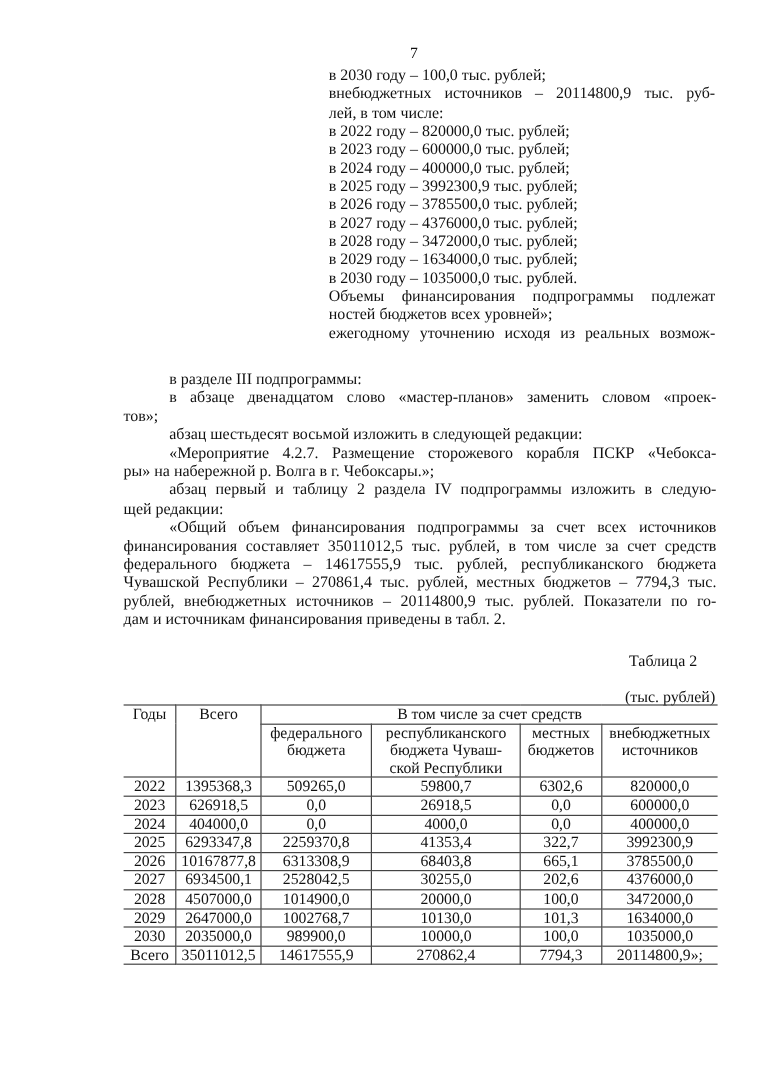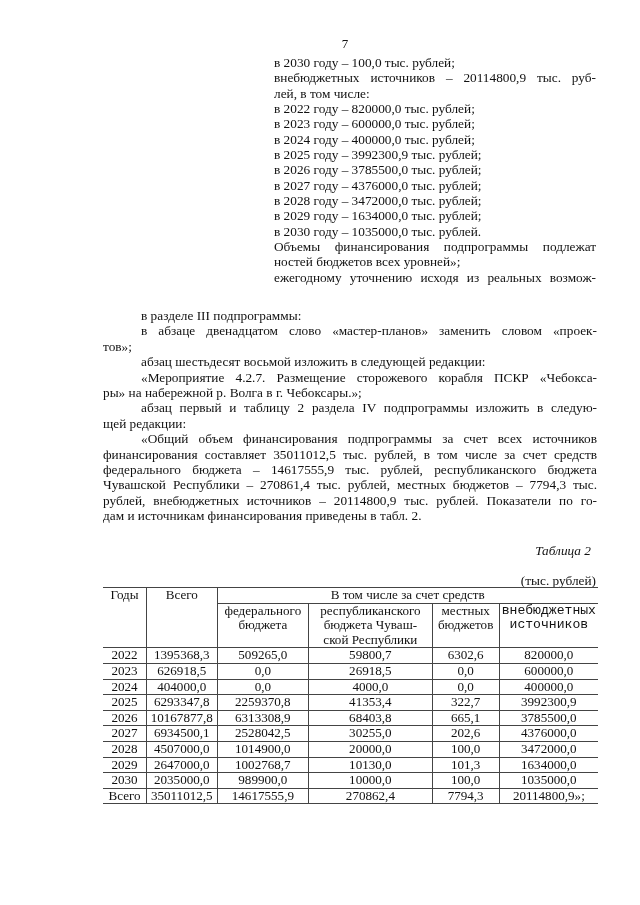--- a/index.html
+++ b/index.html
@@ -8,42 +8,42 @@
     font-family: "Liberation Serif", "DejaVu Serif", serif;
     color: #111111; font-size: 13.3px;
   }
   .page-num { position: absolute; left: 0; width: 690px; top: 36px; text-align: center; font-size: 13px; }
   .upper { position: absolute; left: 274px; top: 55px; width: 322px; line-height: 15.35px; }
   .upper .ln { white-space: nowrap; }
   .upper .just { text-align: justify; text-align-last: justify; white-space: normal; }
   .body-text { position: absolute; left: 103px; top: 308px; width: 494px; line-height: 15.4px; }
   .body-text .ind { text-indent: 38px; }
   .body-text .jl { text-align: justify; text-align-last: justify; }
-  .tbl-caption { position: absolute; right: 49px; top: 543px; font-size: 13.3px; font-style: italic; }
+  .tbl-caption { position: absolute; right: 59px; top: 543px; font-size: 13.3px; }
   .tbl-units { position: absolute; right: 44px; top: 573px; font-size: 13.3px; }
   table.fin {
     position: absolute; left: 103px; top: 587px; width: 495px;
     border-collapse: collapse; font-size: 13.1px; line-height: 14.6px;
   }
   table.fin td, table.fin th {
     font-weight: normal; padding: 0 2px; text-align: center; vertical-align: top;
     border-left: 1px solid #444; border-right: 1px solid #444;
     border-top: 1px solid #444; border-bottom: 1px solid #444;
   }
   table.fin tr > *:first-child { border-left: none; }
   table.fin tr > *:last-child { border-right: none; }
   table.fin tr.top > * { border-top: 1.5px solid #444; }
   table.fin tr.data td { height: 14.6px; padding-top: 0; padding-bottom: 0; }
   table.fin tr.total td { border-bottom: 1.5px solid #444; }
   .c-year { width: 40px; }
   .c-total { width: 66px; }
   .c-fed { width: 88px; }
   .c-rep { width: 121px; margin-top: 33px; }
   .c-loc { width: 63px; }
-  .c-ext { width: 93px; font-family: Liberation Mono, monospace; }
+  .c-ext { width: 93px; }
 </style>
 </head>
 <body>
 
 <div class="page-num">7</div>
 
 <div class="upper">
   <div class="ln">в 2030 году – 100,0 тыс. рублей;</div>
   <div class="ln just">внебюджетных источников – 20114800,9 тыс. руб-</div>
   <div class="ln">лей, в том числе:</div>

